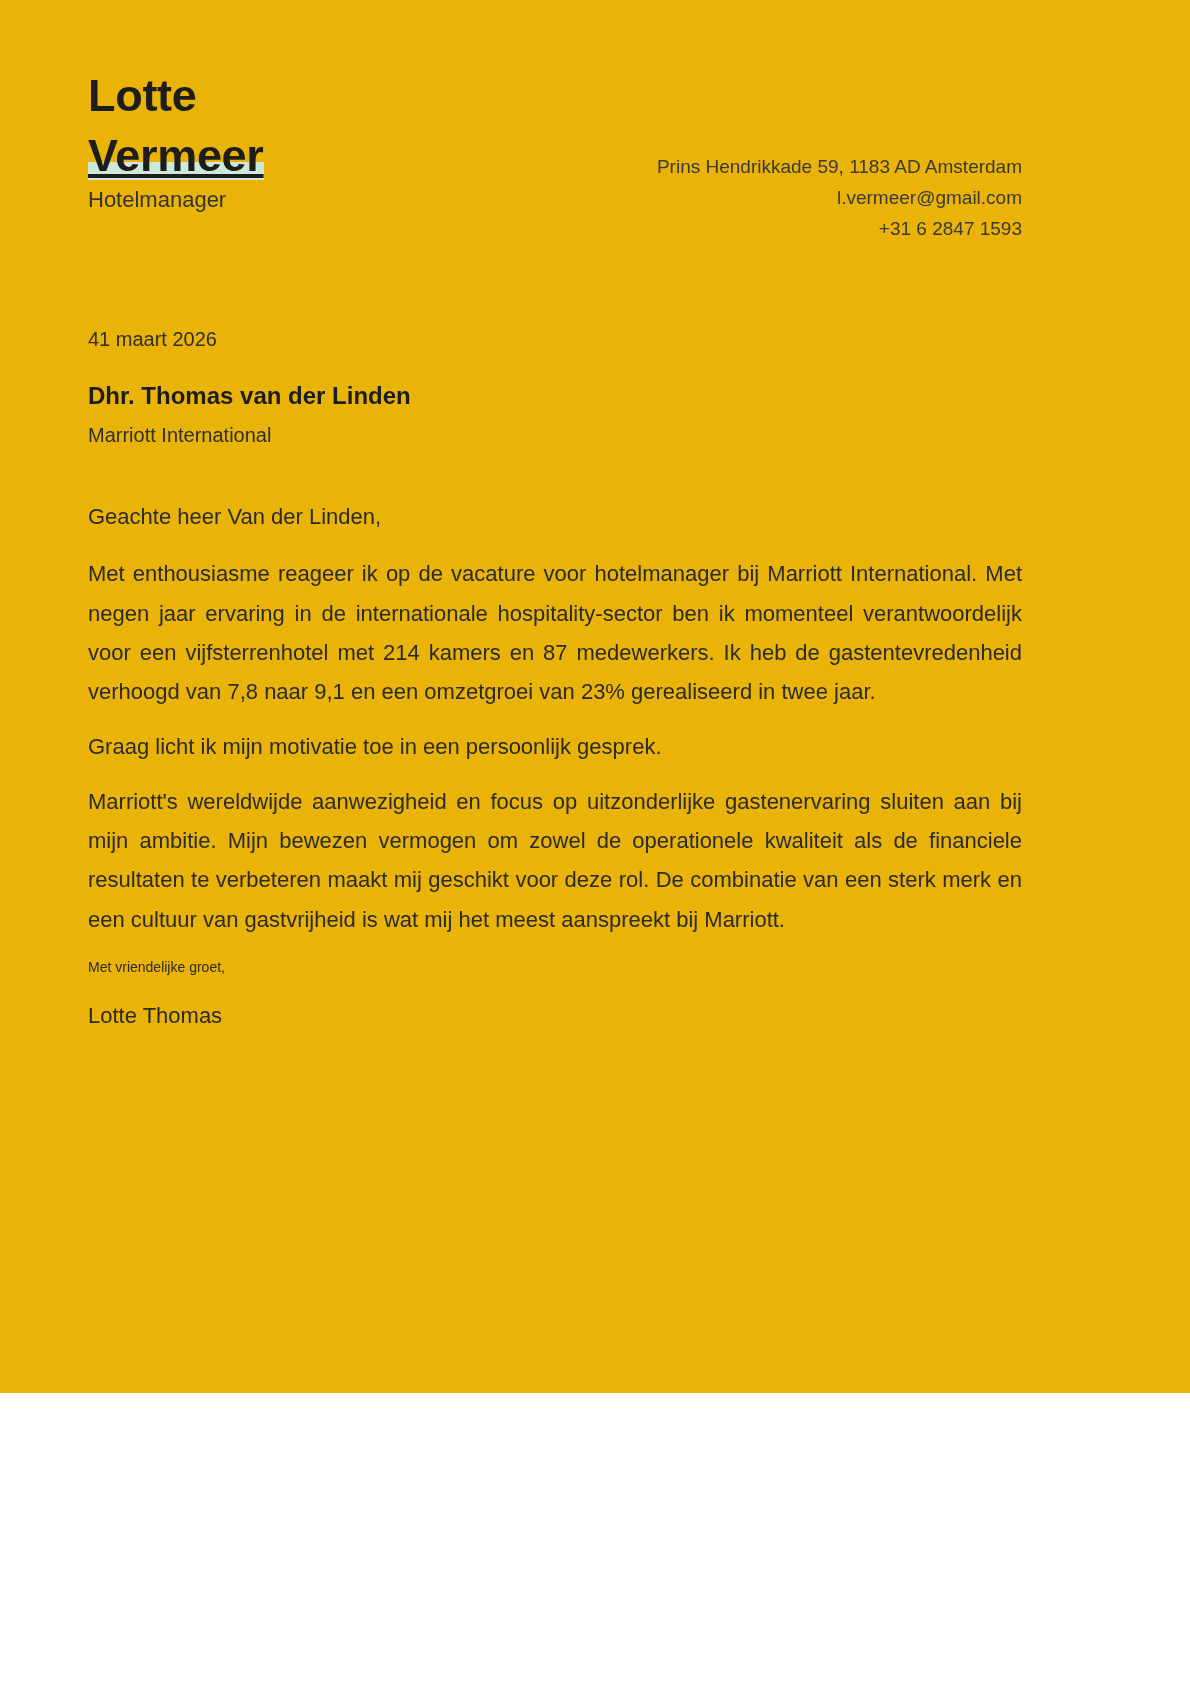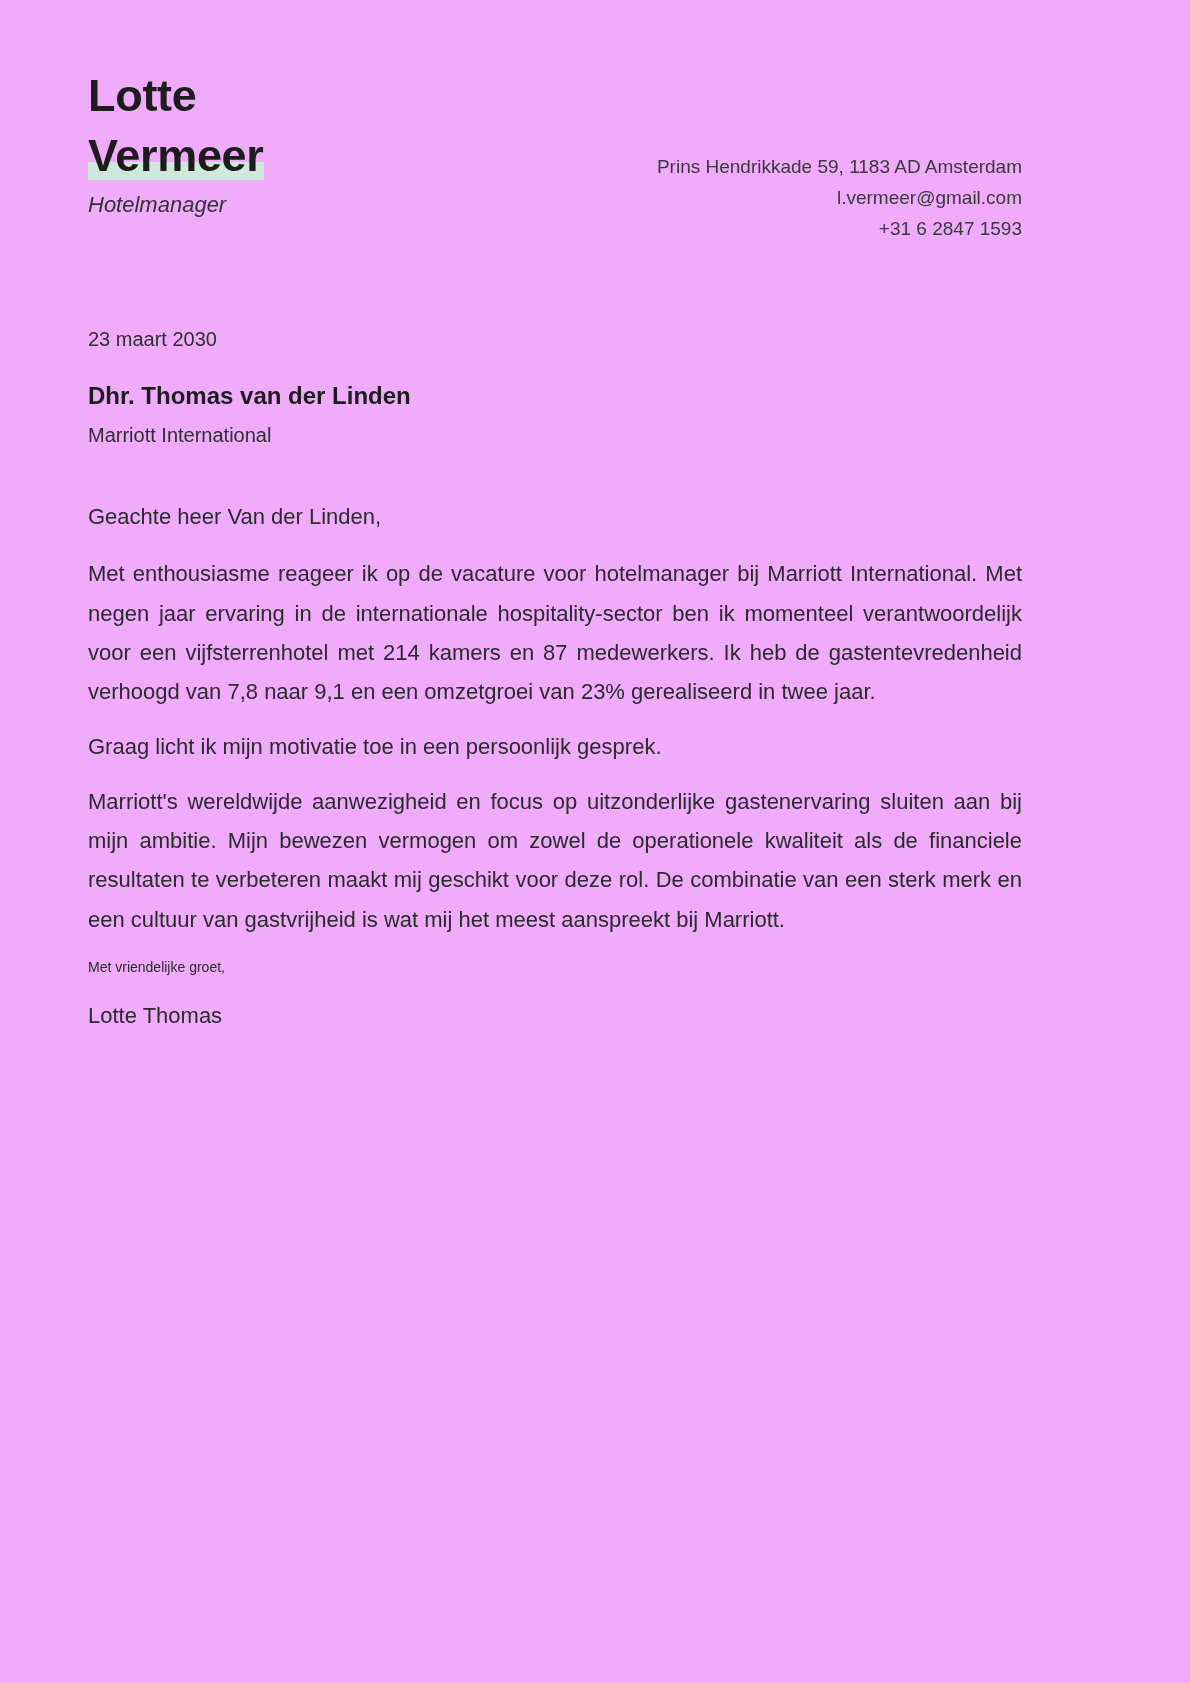--- a/index.html
+++ b/index.html
@@ -12,22 +12,22 @@
 
   body {
     font-family: "Liberation Sans", sans-serif;
     color: #2b2b2b;
     -webkit-font-smoothing: antialiased;
   }
 
   .page {
     position: relative;
     width: 1190px;
-    height: 1683px;
-    background: #f0abfc;
+    height: 1393px;
+    background: #eab308;
     padding: 66px 168px 0 88px;
   }
 
   
   .header {
     display: flex;
     align-items: flex-start;
     justify-content: space-between;
   }
 
@@ -59,29 +59,28 @@
     right: 0;
     bottom: 6px;
     height: 18px;
     background: #cfe8dc;
     z-index: 0;
   }
 
   .name-line.highlight .hl-text {
     position: relative;
     z-index: 1;
+    text-decoration: underline;
   }
 
   .job-title {
-    margin-top: 5px;
     font-size: 22px;
     font-weight: 400;
     line-height: 1.3;
     color: #333333;
-    font-style: italic;
   }
 
   .contact {
     flex: 0 0 auto;
     text-align: right;
     margin-top: 86px;
     font-size: 19px;
     line-height: 1.63;
     color: #3a3a3a;
     white-space: nowrap;
@@ -177,21 +176,21 @@
 
     <div class="contact">
       <div>Prins Hendrikkade 59, 1183 AD Amsterdam</div>
       <div>l.vermeer@gmail.com</div>
       <div>+31 6 2847 1593</div>
     </div>
 
   </div>
 
   <div class="meta">
-    <div class="date">23 maart 2030</div>
+    <div class="date">41 maart 2026</div>
     <div class="recipient-name">Dhr. Thomas van der Linden</div>
     <div class="recipient-company">Marriott International</div>
   </div>
 
   <div class="letter">
     <div class="salutation">Geachte heer Van der Linden,</div>
     <p class="para flow">Met enthousiasme reageer ik op de vacature voor hotelmanager bij Marriott International. Met negen jaar ervaring in de internationale hospitality-sector ben ik momenteel verantwoordelijk voor een vijfsterrenhotel met 214 kamers en 87 medewerkers. Ik heb de gastentevredenheid verhoogd van 7,8 naar 9,1 en een omzetgroei van 23% gerealiseerd in twee jaar.</p>
     <p class="para short">Graag licht ik mijn motivatie toe in een persoonlijk gesprek.</p>
     <p class="para flow">Marriott's wereldwijde aanwezigheid en focus op uitzonderlijke gastenervaring sluiten aan bij mijn ambitie. Mijn bewezen vermogen om zowel de operationele kwaliteit als de financiele resultaten te verbeteren maakt mij geschikt voor deze rol. De combinatie van een sterk merk en een cultuur van gastvrijheid is wat mij het meest aanspreekt bij Marriott.</p>
     <div class="closing">Met vriendelijke groet,</div>

